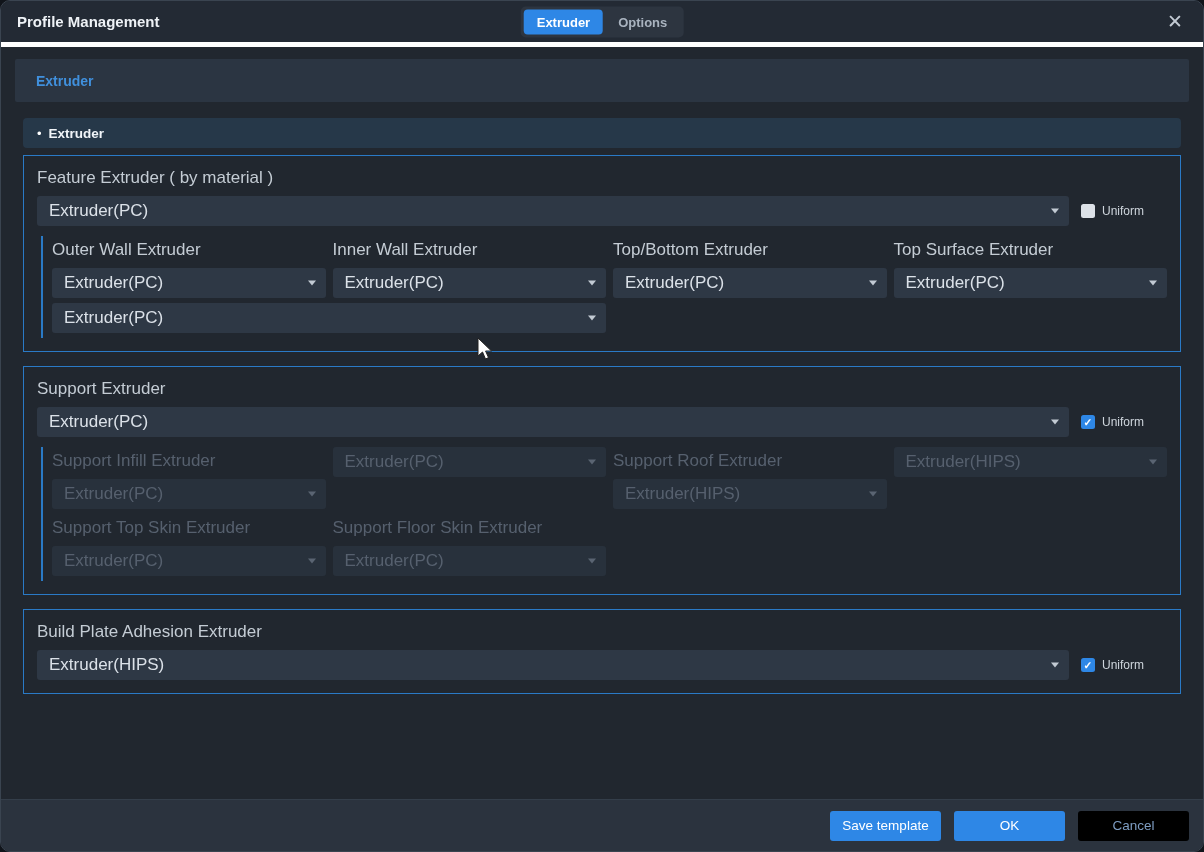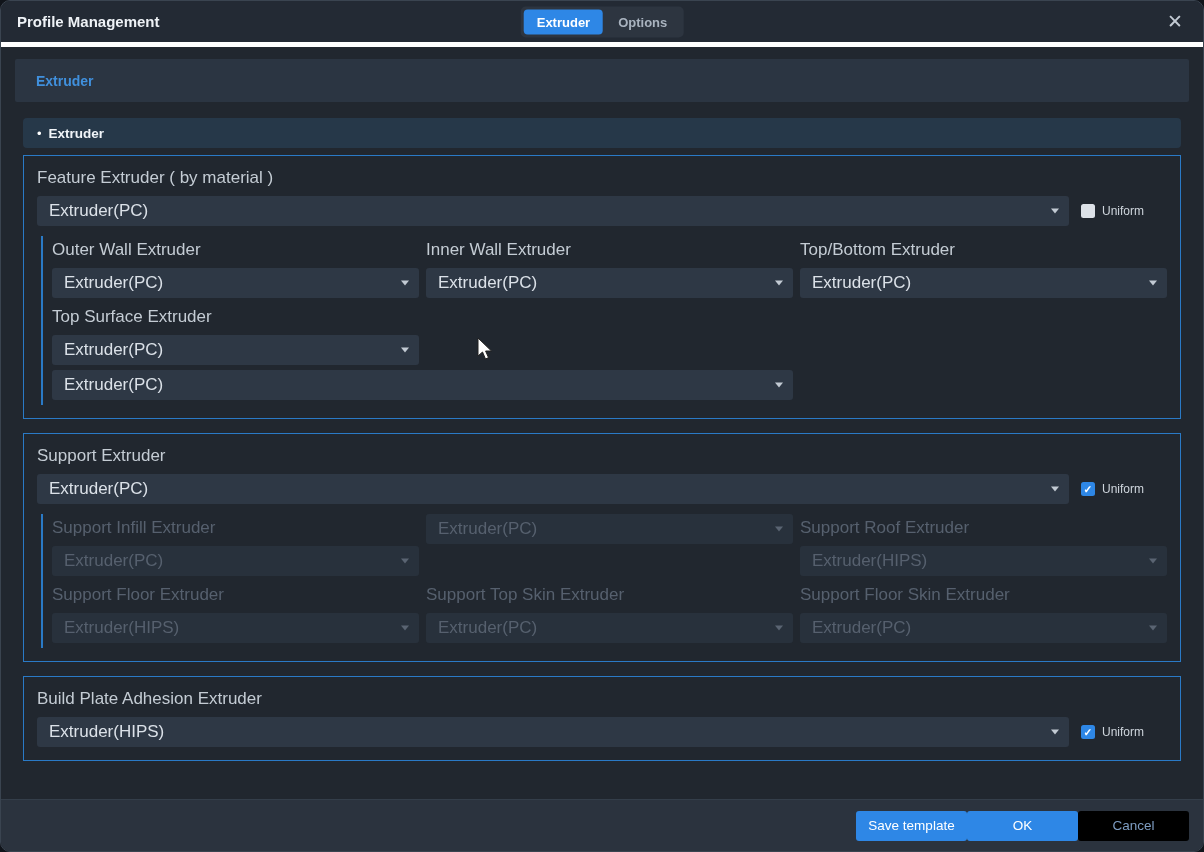--- a/index.html
+++ b/index.html
@@ -65,35 +65,35 @@
   .uniform { display:flex; align-items:center; gap:7px; margin-left:12px; width:86px; flex:0 0 auto; }
   .checkbox { width:14px; height:14px; border-radius:2.5px; background:#dde2e8; position:relative; }
   .checkbox.checked { background:#2e87e6; }
   .checkbox.checked::after {
     content:"✓"; position:absolute; left:50%; top:50%; transform:translate(-50%,-52%);
     color:#ffffff; font-size:10.5px; font-weight:bold;
   }
   .uniform .u-label { color:#ced5dc; font-size:12px; }
 
   .subgroup { margin:10px 0 0 4px; border-left:2px solid #2a7ac6; padding-left:9px; }
-  .grid2 { display:grid; grid-template-columns:1fr 1fr 1fr; column-gap:7px; }
+  .grid2 { display:grid; grid-template-columns:1fr 1fr 1fr 1fr; column-gap:7px; }
   .span2 { grid-column:1 / span 2; }
   .cell { margin-bottom:5px; }
   .cell .field-label { margin:4px 0 8px 0; }
 
   
   .disabled .field-label { color:#56606e; }
   .disabled .dropdown { background:#28313c; }
   .disabled .dropdown .dd-value { color:#56606e; }
   .disabled .dropdown .caret { border-top-color:#5a6472; }
 
   
   .footer {
     flex:0 0 52px; background:#2b333e; border-top:1px solid #343e4a;
-    display:flex; align-items:center; justify-content:flex-end; gap:0; padding:0 14px;
+    display:flex; align-items:center; justify-content:flex-end; gap:13px; padding:0 14px;
   }
   .btn {
     min-width:111px; height:30px; border:none; border-radius:3px;
     font-family:"Liberation Sans", sans-serif; font-size:13.5px; cursor:default;
   }
   .btn.primary { background:#2e87e6; color:#ffffff; }
   .btn.secondary { background:#000000; color:#7e9dc2; }
 
   
   .cursor { position:absolute; left:476px; top:336px; width:17px; height:24px; pointer-events:none; z-index:50; }
@@ -205,21 +205,20 @@
             </div>
           </div>
           <div class="cell">
             <div class="field-label">Support Roof Extruder</div>
             <div class="dropdown">
               <span class="dd-value">Extruder(HIPS)</span>
               <span class="caret"></span>
             </div>
           </div>
           <div class="cell">
-            <div class="field-label">Support Floor Extruder</div>
             <div class="dropdown">
               <span class="dd-value">Extruder(HIPS)</span>
               <span class="caret"></span>
             </div>
           </div>
           <div class="cell">
             <div class="field-label">Support Top Skin Extruder</div>
             <div class="dropdown">
               <span class="dd-value">Extruder(PC)</span>
               <span class="caret"></span>

